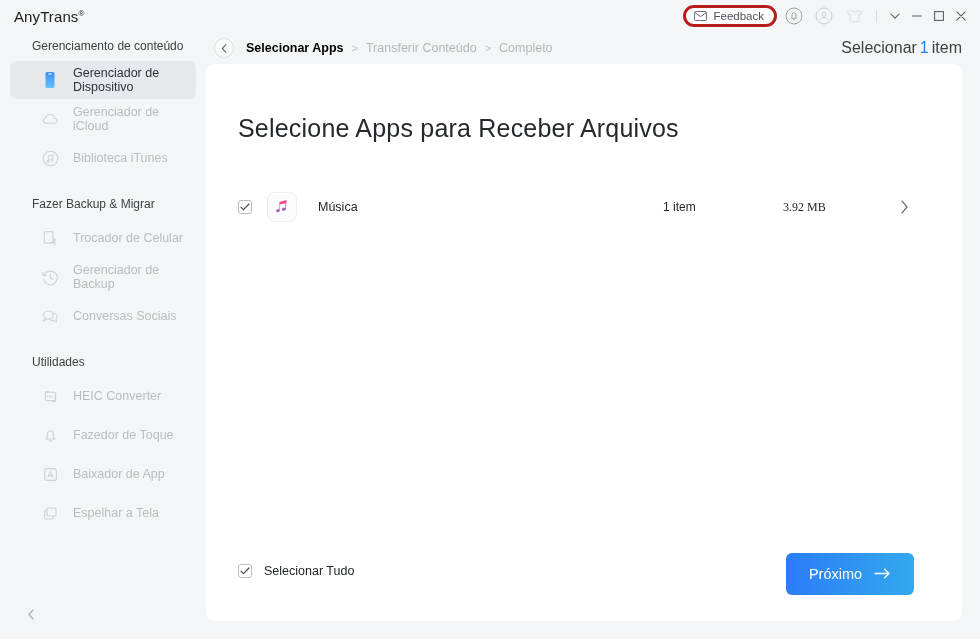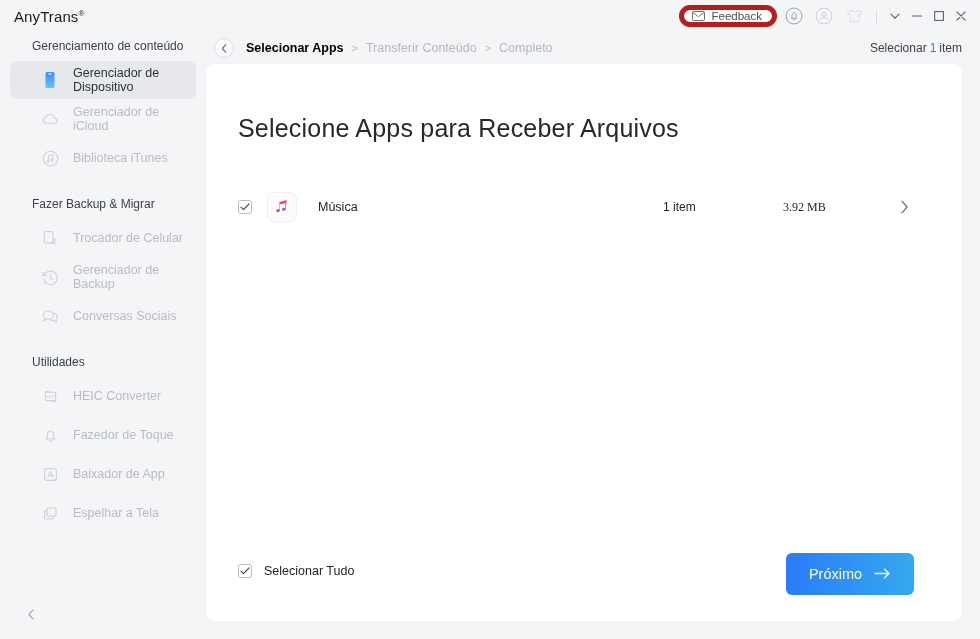--- a/index.html
+++ b/index.html
@@ -21,21 +21,21 @@
     margin-left: 14px; font-size: 15px; color: #1b1b1b; letter-spacing: .1px;
   }
   .brand sup { font-size: 8px; vertical-align: super; }
   .tb-right {
     position: absolute; right: 8px; top: 0; height: 32px;
     display: flex; align-items: center; gap: 0;
   }
   .feedback-btn {
     display: flex; align-items: center; gap: 6px;
     height: 22px; padding: 0 10px 0 8px;
-    border: 5px solid #b91c1c; border-radius: 11px;
+    border: 3px solid #b91c1c; border-radius: 11px;
     background: #ffffff; color: #4a4f57; font-size: 11.5px;
     cursor: pointer;
   }
   .feedback-btn svg { display: block; }
   .ic-btn {
     width: 26px; height: 26px; display: flex; align-items: center; justify-content: center;
     cursor: pointer; margin-left: 4px;
   }
   .ic-btn.dis { cursor: default; }
   .tb-sep { width: 1px; height: 13px; background: #d7dade; margin: 0 7px 0 9px; }
@@ -86,21 +86,21 @@
     border: 1px solid #dadde1; background: #fafbfc;
     display: flex; align-items: center; justify-content: center;
     margin-left: 8px; cursor: pointer;
   }
   .crumbs { display: flex; align-items: center; margin-left: 12px; gap: 8px; font-size: 12.5px; }
   .crumb { color: #b3b7bd; cursor: pointer; }
   .crumb.current { color: #000000; font-weight: bold; }
   .crumb-sep { color: #b9bcc2; font-size: 11px; }
   .sel-count {
     position: absolute; right: 18px; top: 32px; height: 32px;
-    display: flex; align-items: center; font-size: 12px; color: #3d4146;
+    display: flex; align-items: center; font-size: 16px; color: #3d4146;
   }
   .sel-count .num { color: #2a7cf7; margin: 0 3px; }
 
   .page-title {
     position: absolute; left: 32px; top: 50px;
     font-size: 25px; color: #25282d; font-weight: normal; letter-spacing: .2px;
   }
 
   .app-list { position: absolute; left: 32px; top: 122px; right: 24px; }
   .app-row {

